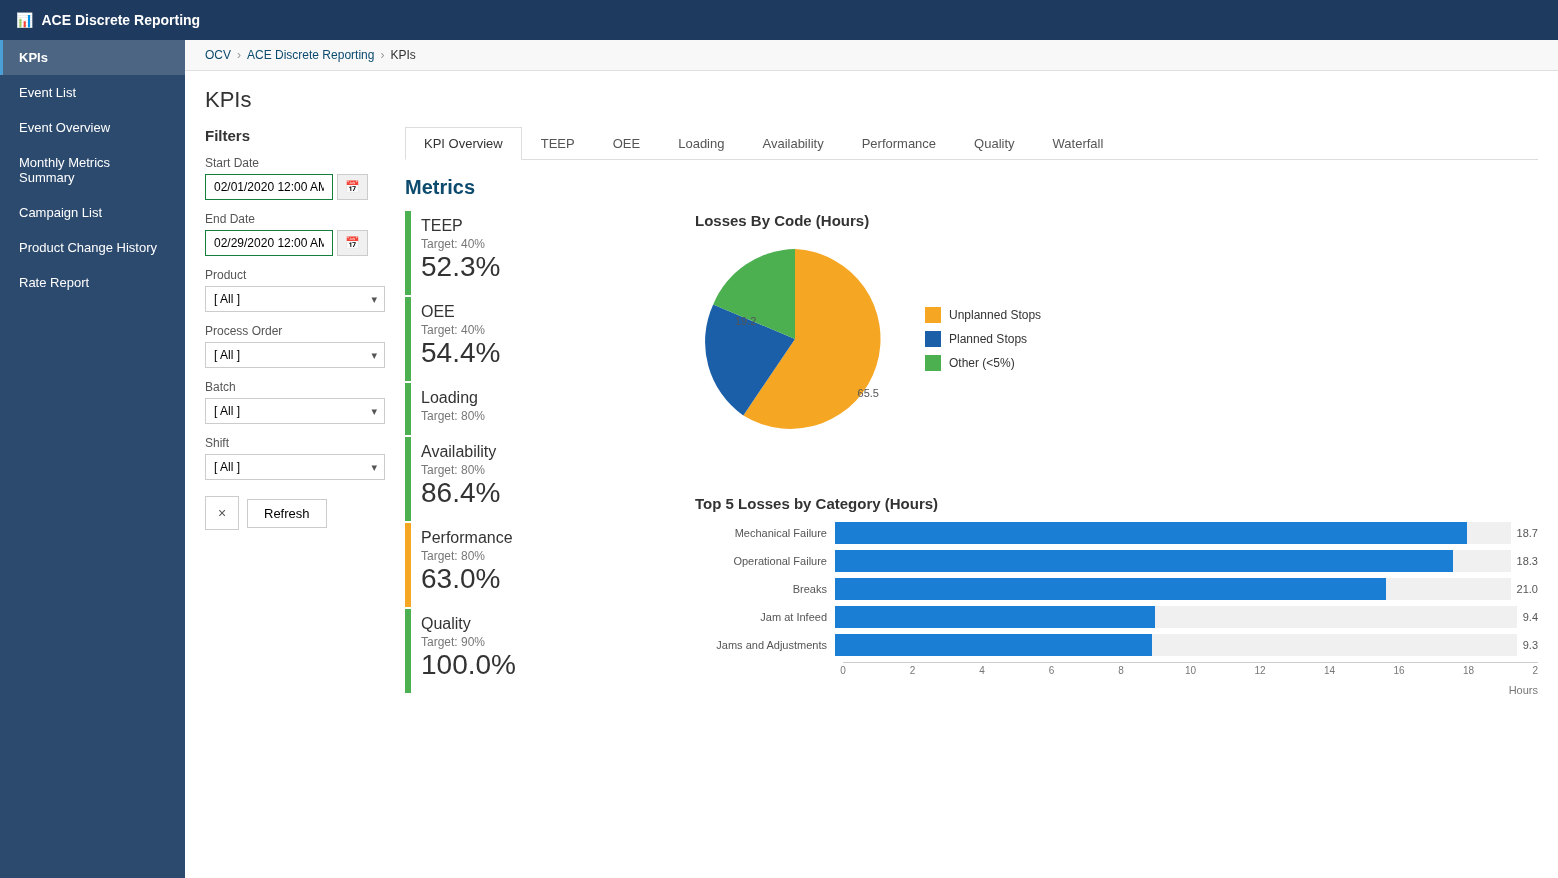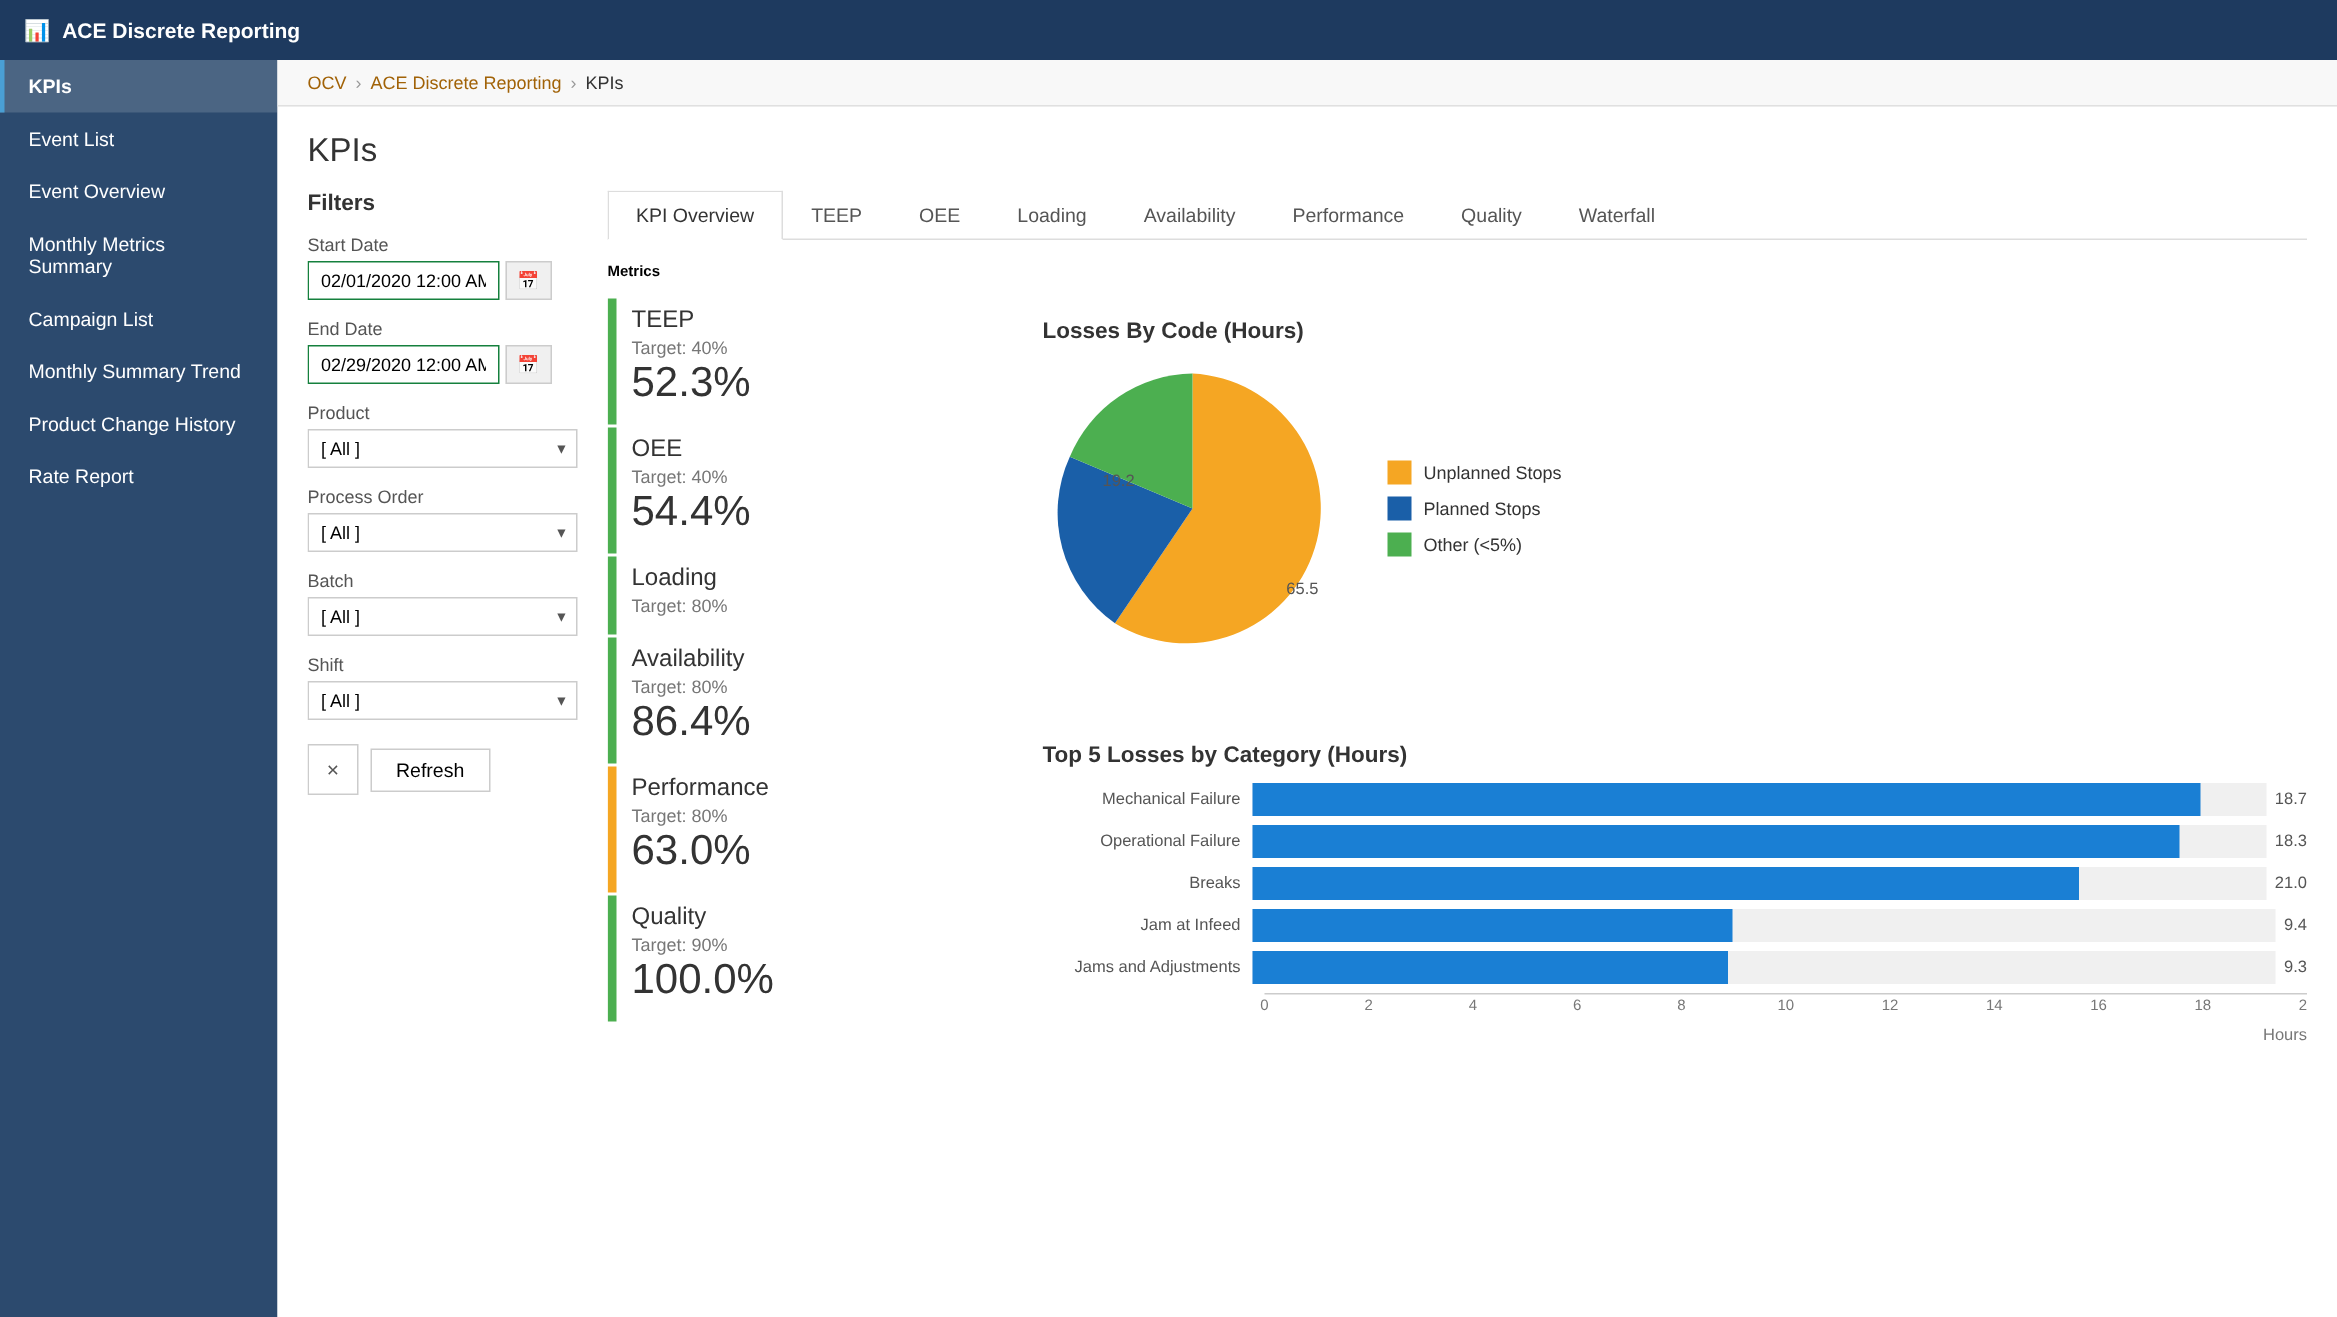--- a/index.html
+++ b/index.html
@@ -17,21 +17,21 @@
     .sidebar { width: 185px; background: #2c4a6e; color: white; flex-shrink: 0; overflow-y: auto; }
     .sidebar-item { padding: 10px 16px; cursor: pointer; font-size: 13px; border-left: 3px solid transparent; }
     .sidebar-item.active { background: rgba(255,255,255,0.15); border-left: 3px solid #4a9fd4; font-weight: 600; }
 
     
     .content { flex: 1; background: white; display: flex; flex-direction: column; overflow: hidden; }
 
     
     .breadcrumb { padding: 8px 20px; font-size: 12px; color: #555; display: flex; align-items: center; gap: 6px; background: #f8f8f8; border-bottom: 1px solid #e0e0e0; flex-shrink: 0; }
     .breadcrumb-sep { color: #999; }
-    .breadcrumb-link { color: #a16207; cursor: pointer; }
+    .breadcrumb-link { color: #0c4a6e; cursor: pointer; }
     .breadcrumb-current { color: #333; }
 
     
     .page-content { flex: 1; padding: 16px 20px; display: flex; flex-direction: column; overflow: hidden; }
     .page-title { font-size: 22px; font-weight: 300; color: #333; margin-bottom: 14px; }
 
     
     .content-body { display: flex; flex: 1; gap: 20px; overflow: hidden; }
 
     
@@ -55,21 +55,21 @@
     
     .tabs-bar { display: flex; gap: 0; margin-bottom: 16px; border-bottom: 1px solid #ddd; flex-shrink: 0; }
     .tab { padding: 8px 18px; font-size: 13px; cursor: pointer; color: #555; border: 1px solid transparent; border-bottom: none; background: transparent; }
     .tab.active { background: white; border: 1px solid #ddd; border-bottom: 1px solid white; color: #333; font-weight: 500; margin-bottom: -1px; }
 
     
     .kpi-content { display: flex; flex: 1; gap: 20px; overflow: hidden; }
 
     
     .metrics-panel { width: 270px; flex-shrink: 0; }
-    .metrics-title { font-size: 10px; font-weight: 600; margin-bottom: 12px; color: #000000; }
+    .metrics-title { font-size: 20px; font-weight: 600; margin-bottom: 12px; color: #0c4a6e; }
     .metric-row { display: flex; align-items: stretch; margin-bottom: 2px; }
     .metric-bar { width: 6px; flex-shrink: 0; margin-right: 10px; }
     .metric-bar.green { background: #4caf50; }
     .metric-bar.orange { background: #f5a623; }
     .metric-info { flex: 1; padding: 6px 0 12px 0; }
     .metric-name { font-size: 16px; color: #333; margin-bottom: 2px; }
     .metric-target { font-size: 12px; color: #777; }
     .metric-value { font-size: 28px; font-weight: 300; color: #333; }
 
     
@@ -114,21 +114,20 @@
 </div>
 
 <div class="main-layout">
 
   <div class="sidebar" id="sidebar-container">
       <div class="sidebar-item active">KPIs</div>
       <div class="sidebar-item">Event List</div>
       <div class="sidebar-item">Event Overview</div>
       <div class="sidebar-item">Monthly Metrics Summary</div>
       <div class="sidebar-item">Campaign List</div>
-      <div class="sidebar-item">Monthly Summary Trend</div>
       <div class="sidebar-item">Product Change History</div>
       <div class="sidebar-item">Rate Report</div>
     </div>
 
   <div class="content">
 
     <div class="breadcrumb" id="breadcrumb-container">
         <span class="breadcrumb-link">OCV</span>
         <span class="breadcrumb-sep">›</span>
         <span class="breadcrumb-link">ACE Discrete Reporting</span>

